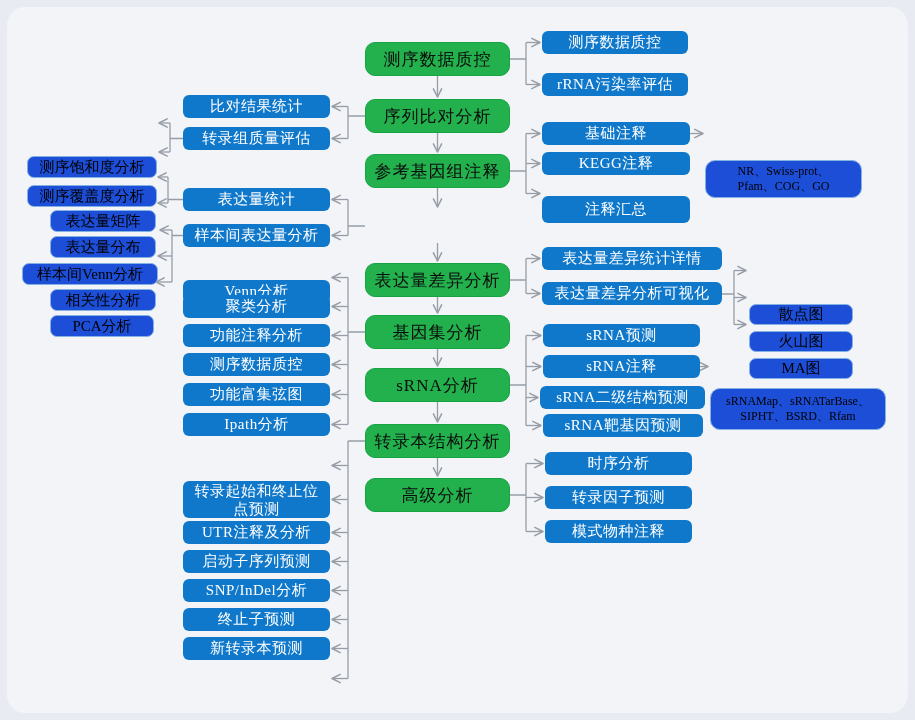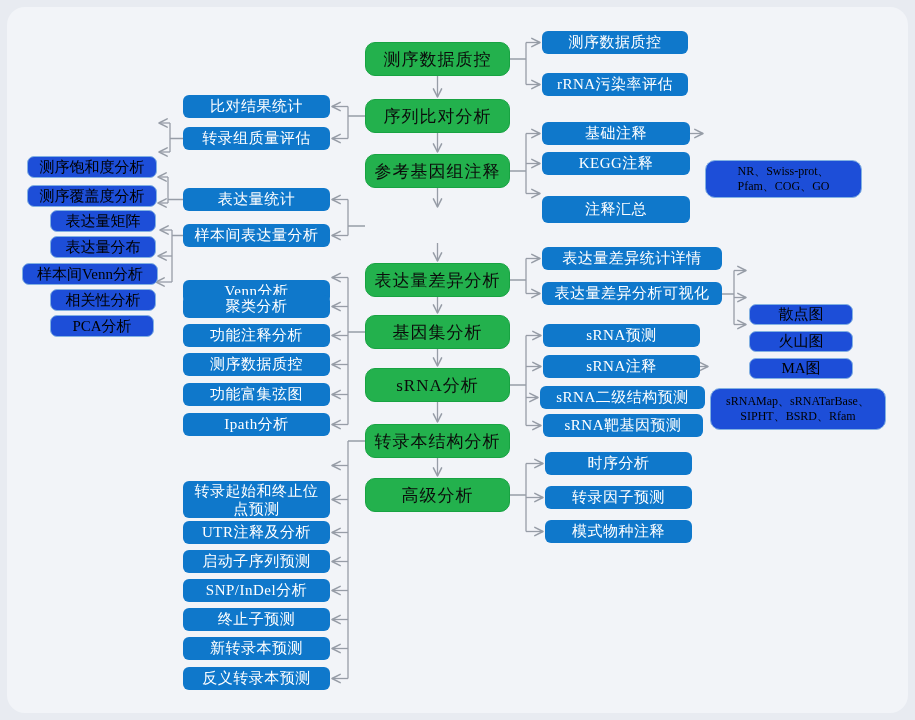--- a/index.html
+++ b/index.html
@@ -118,21 +118,20 @@
   <div class="node sub" style="left:183px;top:324px;width:147px;height:23px">功能注释分析</div>
   <div class="node sub" style="left:183px;top:353px;width:147px;height:23px">测序数据质控</div>
   <div class="node sub" style="left:183px;top:383px;width:147px;height:23px">功能富集弦图</div>
   <div class="node sub" style="left:183px;top:413px;width:147px;height:23px">Ipath分析</div>
   <div class="node sub two" style="left:183px;top:481px;width:147px;height:37px">转录起始和终止位点预测</div>
   <div class="node sub" style="left:183px;top:521px;width:147px;height:23px">UTR注释及分析</div>
   <div class="node sub" style="left:183px;top:550px;width:147px;height:23px">启动子序列预测</div>
   <div class="node sub" style="left:183px;top:579px;width:147px;height:23px">SNP/InDel分析</div>
   <div class="node sub" style="left:183px;top:608px;width:147px;height:23px">终止子预测</div>
   <div class="node sub" style="left:183px;top:637px;width:147px;height:23px">新转录本预测</div>
-  <div class="node sub" style="left:183px;top:667px;width:147px;height:23px">反义转录本预测</div>
 
   <div class="node sub" style="left:542px;top:31px;width:146px;height:23px">测序数据质控</div>
   <div class="node sub" style="left:542px;top:73px;width:146px;height:23px">rRNA污染率评估</div>
   <div class="node sub" style="left:542px;top:122px;width:148px;height:23px">基础注释</div>
   <div class="node sub" style="left:542px;top:152px;width:148px;height:23px">KEGG注释</div>
   <div class="node sub" style="left:542px;top:196px;width:148px;height:27px">注释汇总</div>
   <div class="node sub" style="left:542px;top:247px;width:180px;height:23px">表达量差异统计详情</div>
   <div class="node sub" style="left:542px;top:282px;width:180px;height:23px">表达量差异分析可视化</div>
   <div class="node sub" style="left:543px;top:324px;width:157px;height:23px">sRNA预测</div>
   <div class="node sub" style="left:543px;top:355px;width:157px;height:23px">sRNA注释</div>

